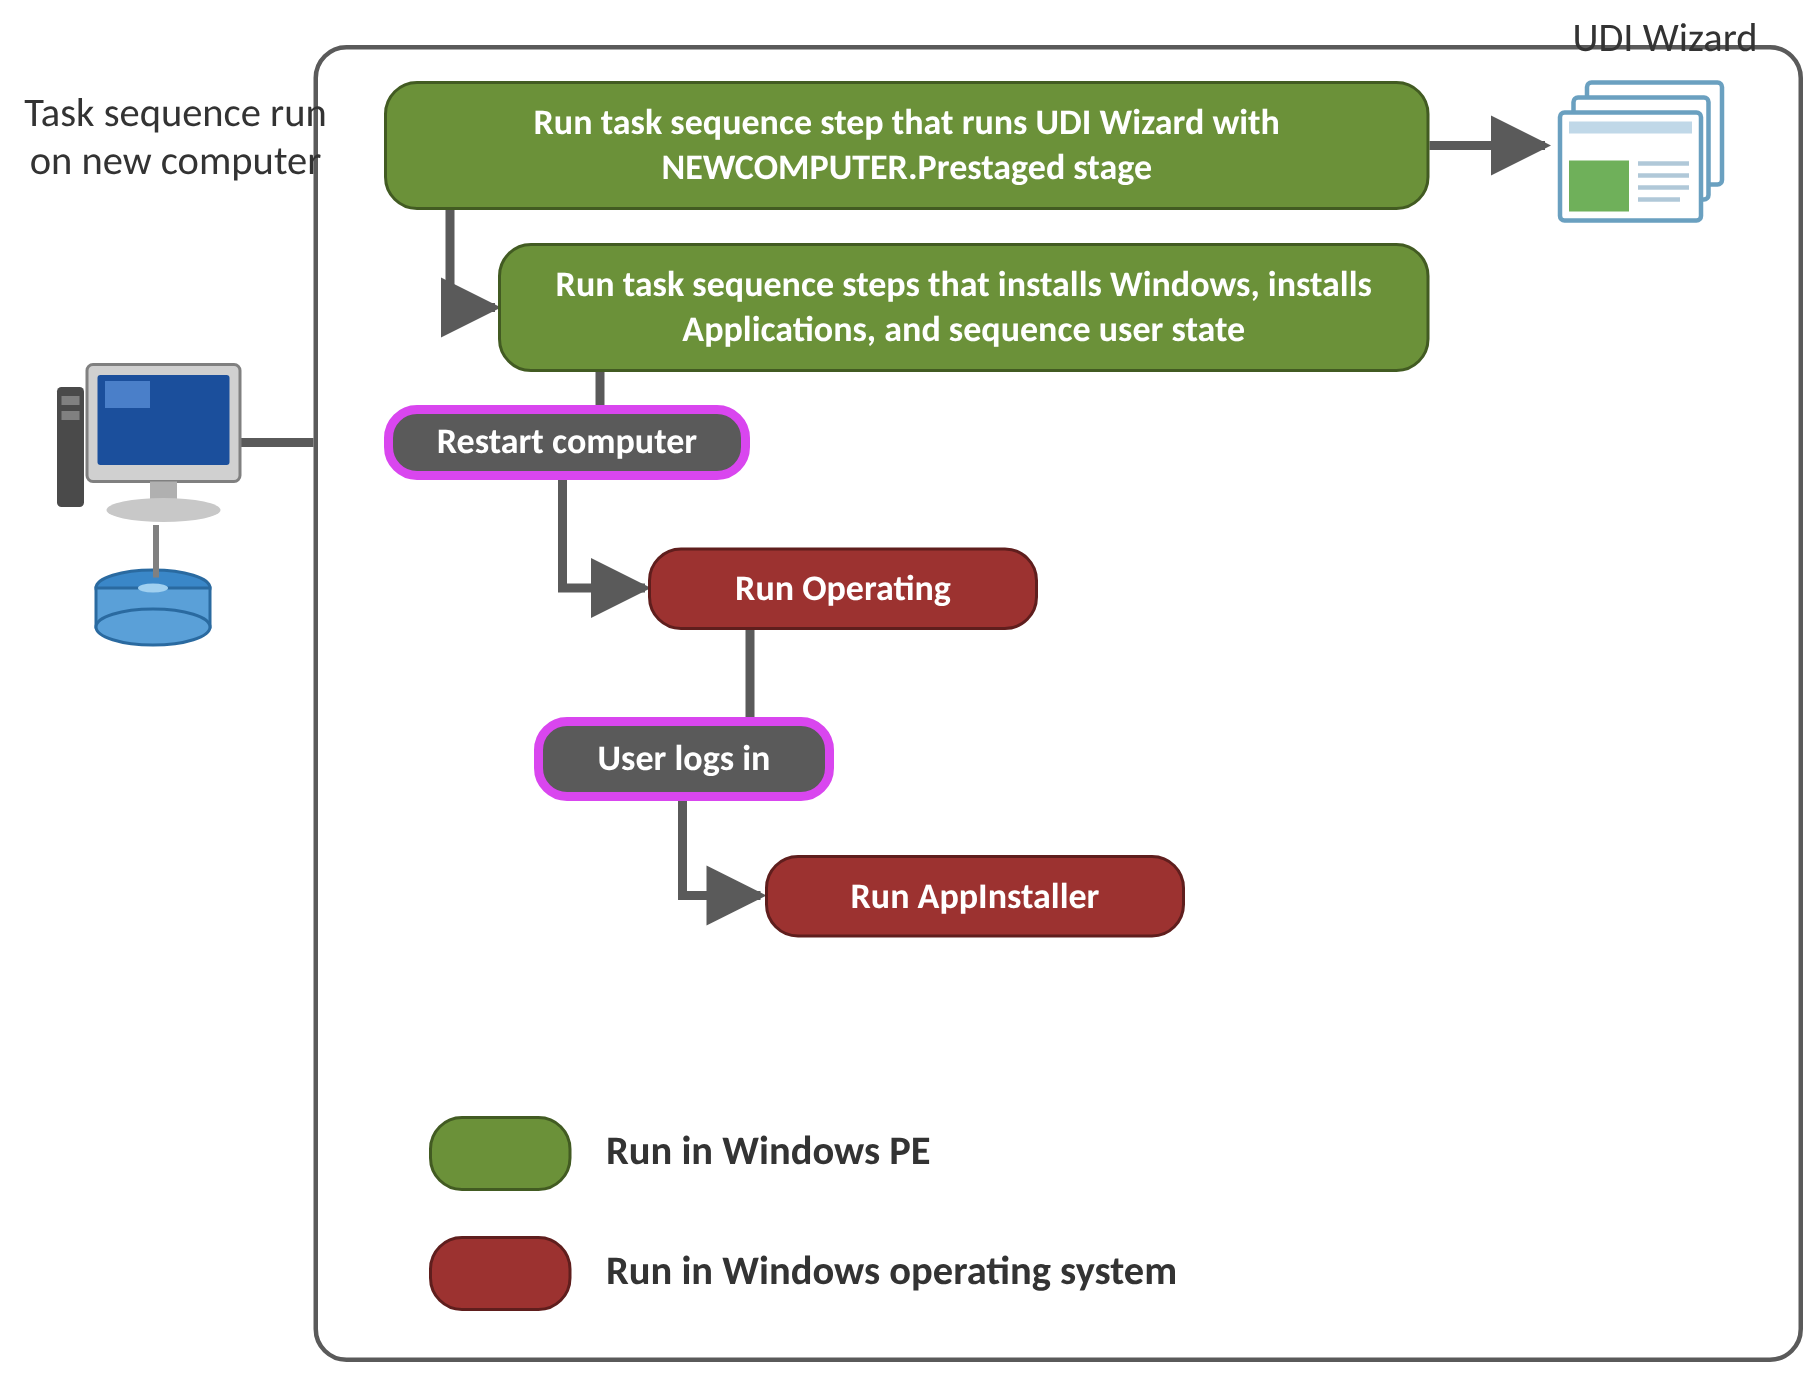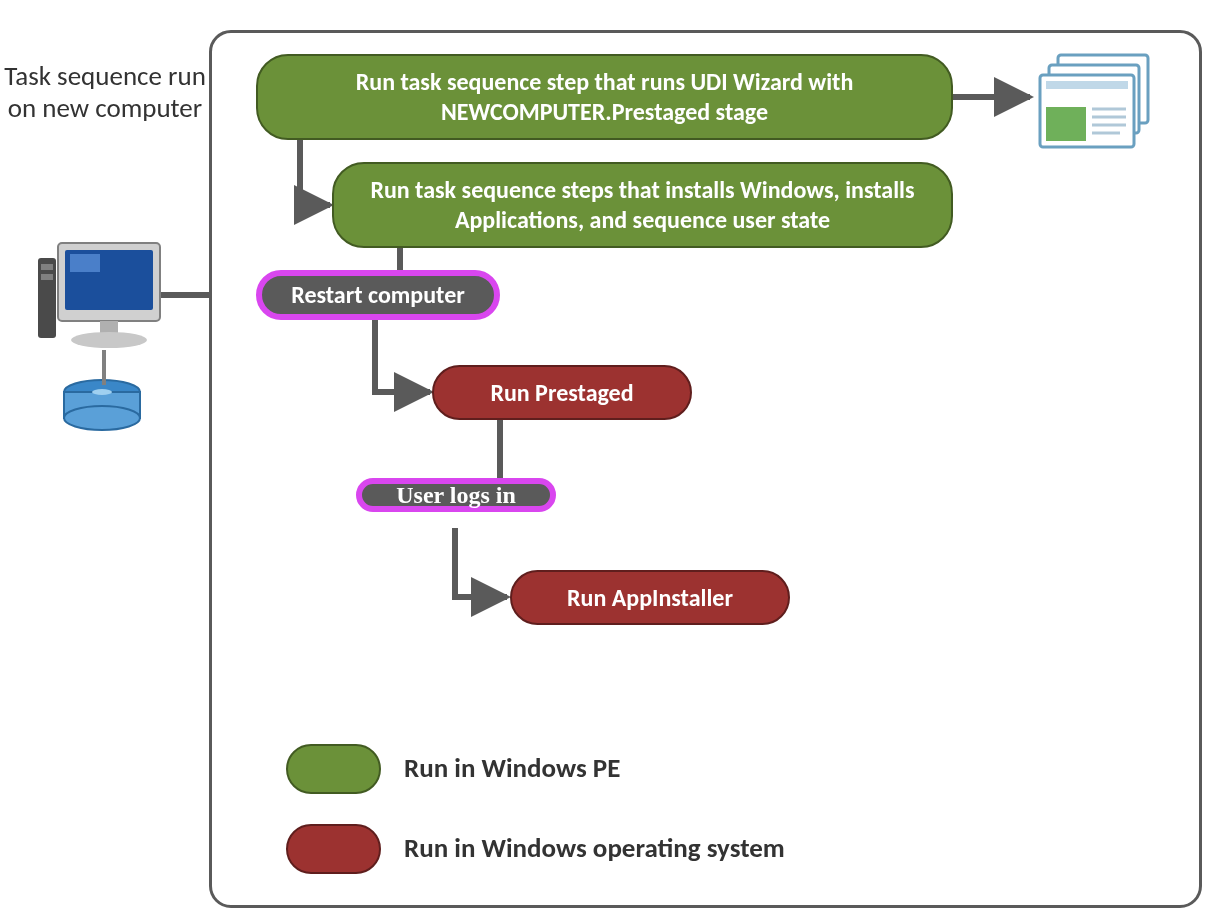--- a/index.html
+++ b/index.html
@@ -23,21 +23,21 @@
     background: transparent;
   }
   .node {
     position: absolute;
     display: flex;
     align-items: center;
     justify-content: center;
     text-align: center;
     font-weight: 700;
     color: #ffffff;
-    border-radius: 32px;
+    border-radius: 22px;
     box-sizing: border-box;
     padding: 6px 18px;
   }
   .green {
     background: #6b9139;
     border: 2px solid #425b22;
   }
   .grey {
     background: #5a5a5a;
     border: 6px solid #d946ef;
@@ -46,21 +46,21 @@
     background: #9c3230;
     border: 2px solid #5f1e1d;
   }
   .label-top, .label-side, .label-legend {
     position: absolute;
     color: #333333;
     text-align: center;
     line-height: 1.2;
   }
   .label-top { font-size: 27px; }
-  .label-side { font-size: 27px; }
+  .label-side { font-size: 27px; padding-left: 12px; }
   .label-legend { font-size: 27px; text-align: left; display:flex; align-items:center;font-weight:bold; }
   svg.connectors {
     position: absolute;
     left: 0; top: 0;
     width: 1210px;
     height: 919px;
     pointer-events: none;
   }
   .text24 { font-size: 24px; line-height: 1.25; }
 </style>
@@ -121,41 +121,42 @@
       <rect x="0" y="20" width="94" height="72" rx="3" fill="#ffffff" stroke="#6aa0c0" stroke-width="3"></rect>
       <rect x="6" y="26" width="82" height="8" fill="#c0d8e8"></rect>
       <rect x="6" y="52" width="40" height="34" fill="#6fb05a"></rect>
       <line x1="52" y1="54" x2="86" y2="54" stroke="#b0c8d8" stroke-width="3"></line>
       <line x1="52" y1="62" x2="86" y2="62" stroke="#b0c8d8" stroke-width="3"></line>
       <line x1="52" y1="70" x2="86" y2="70" stroke="#b0c8d8" stroke-width="3"></line>
       <line x1="52" y1="78" x2="80" y2="78" stroke="#b0c8d8" stroke-width="3"></line>
     </g>
   </svg>
 
+  <div class="label-top" style="left:1020px; top:10px; width:180px;">UDI Wizard</div>
 
   <div class="label-side" style="left:0px; top:60px; width:210px;">Task sequence run on new computer</div>
 
 
   <div class="node green text24" style="left:256px; top:54px; width:697px; height:86px;">
     <span>Run task sequence step  that runs UDI Wizard with NEWCOMPUTER.Prestaged  stage</span>
   </div>
 
   <div class="node green text24" style="left:332px; top:162px; width:621px; height:86px;">
     <span>Run task sequence steps that installs Windows, installs Applications, and sequence user state</span>
   </div>
 
   <div class="node grey text24" style="left:256px; top:270px; width:244px; height:50px;">
     <span>Restart computer</span>
   </div>
 
   <div class="node red text24" style="left:432px; top:365px; width:260px; height:55px;">
-    <span>Run Prestaged</span>
+    <span>Run Operating</span>
   </div>
 
-  <div class="node grey text24" style="left:356px; top:478px; width:200px; height:34px;font-family:Liberation Serif, serif;">
+  <div class="node grey text24" style="left:356px; top:478px; width:200px; height:56px;">
     <span>User logs in</span>
   </div>
 
   <div class="node red text24" style="left:510px; top:570px; width:280px; height:55px;">
     <span>Run AppInstaller</span>
   </div>
 
   <div class="node green" style="left:286px; top:744px; width:95px; height:50px; padding:0;"></div>
   <div class="label-legend" style="left:404px; top:748px; width:400px; height:40px;">Run in Windows  PE</div>
 

